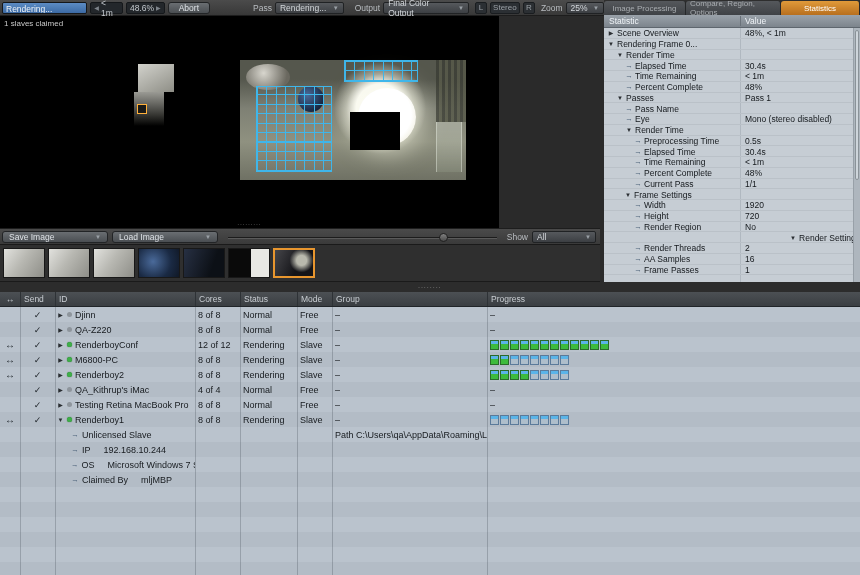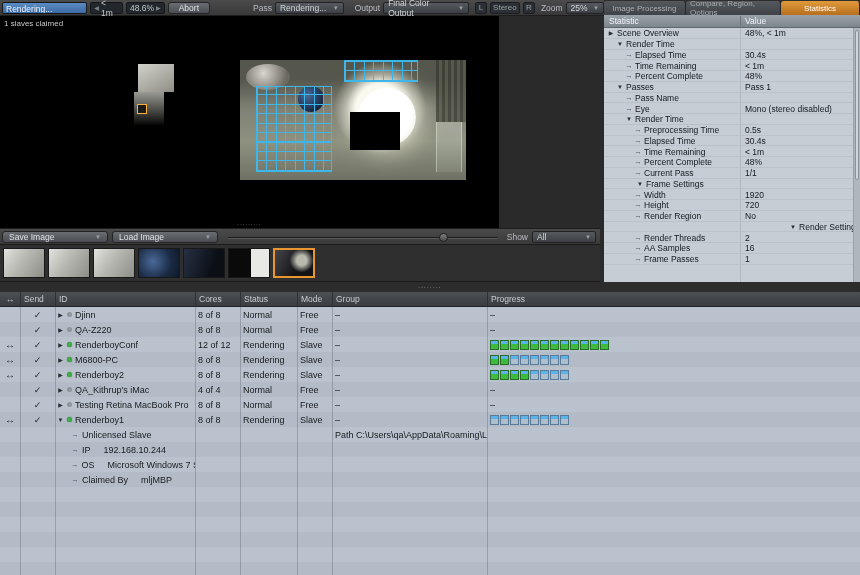--- a/index.html
+++ b/index.html
@@ -242,20 +242,25 @@
       <div class="h1">Statistic</div>
       <div class="h2">Value</div>
     </div>
     <div class="stats-body" id="stats-body">
       <div class="stats-vline"></div>
     <div class="stat-row" style="padding-left: 3px;">
           <span class="tree-icon">▶</span>
           <span class="stat-label">Scene Overview</span>
           <span class="stat-value">48%, &lt; 1m</span>
         </div>
+        <div class="stat-row" style="padding-left: 3px;">
+          <span class="tree-icon">▼</span>
+          <span class="stat-label">Rendering Frame 0...</span>
+          <span class="stat-value"></span>
+        </div>
         <div class="stat-row" style="padding-left: 12px;">
           <span class="tree-icon">▼</span>
           <span class="stat-label">Render Time</span>
           <span class="stat-value"></span>
         </div>
         <div class="stat-row" style="padding-left: 21px;">
           <span class="tree-icon leaf">→</span>
           <span class="stat-label">Elapsed Time</span>
           <span class="stat-value">30.4s</span>
         </div>
@@ -307,21 +312,21 @@
         <div class="stat-row" style="padding-left: 30px;">
           <span class="tree-icon leaf">→</span>
           <span class="stat-label">Percent Complete</span>
           <span class="stat-value">48%</span>
         </div>
         <div class="stat-row" style="padding-left: 30px;">
           <span class="tree-icon leaf">→</span>
           <span class="stat-label">Current Pass</span>
           <span class="stat-value">1/1</span>
         </div>
-        <div class="stat-row" style="padding-left: 32px;">
+        <div class="stat-row" style="padding-left: 20px;">
           <span class="tree-icon">▼</span>
           <span class="stat-label">Frame Settings</span>
           <span class="stat-value"></span>
         </div>
         <div class="stat-row" style="padding-left: 30px;">
           <span class="tree-icon leaf">→</span>
           <span class="stat-label">Width</span>
           <span class="stat-value">1920</span>
         </div>
         <div class="stat-row" style="padding-left: 30px;">

